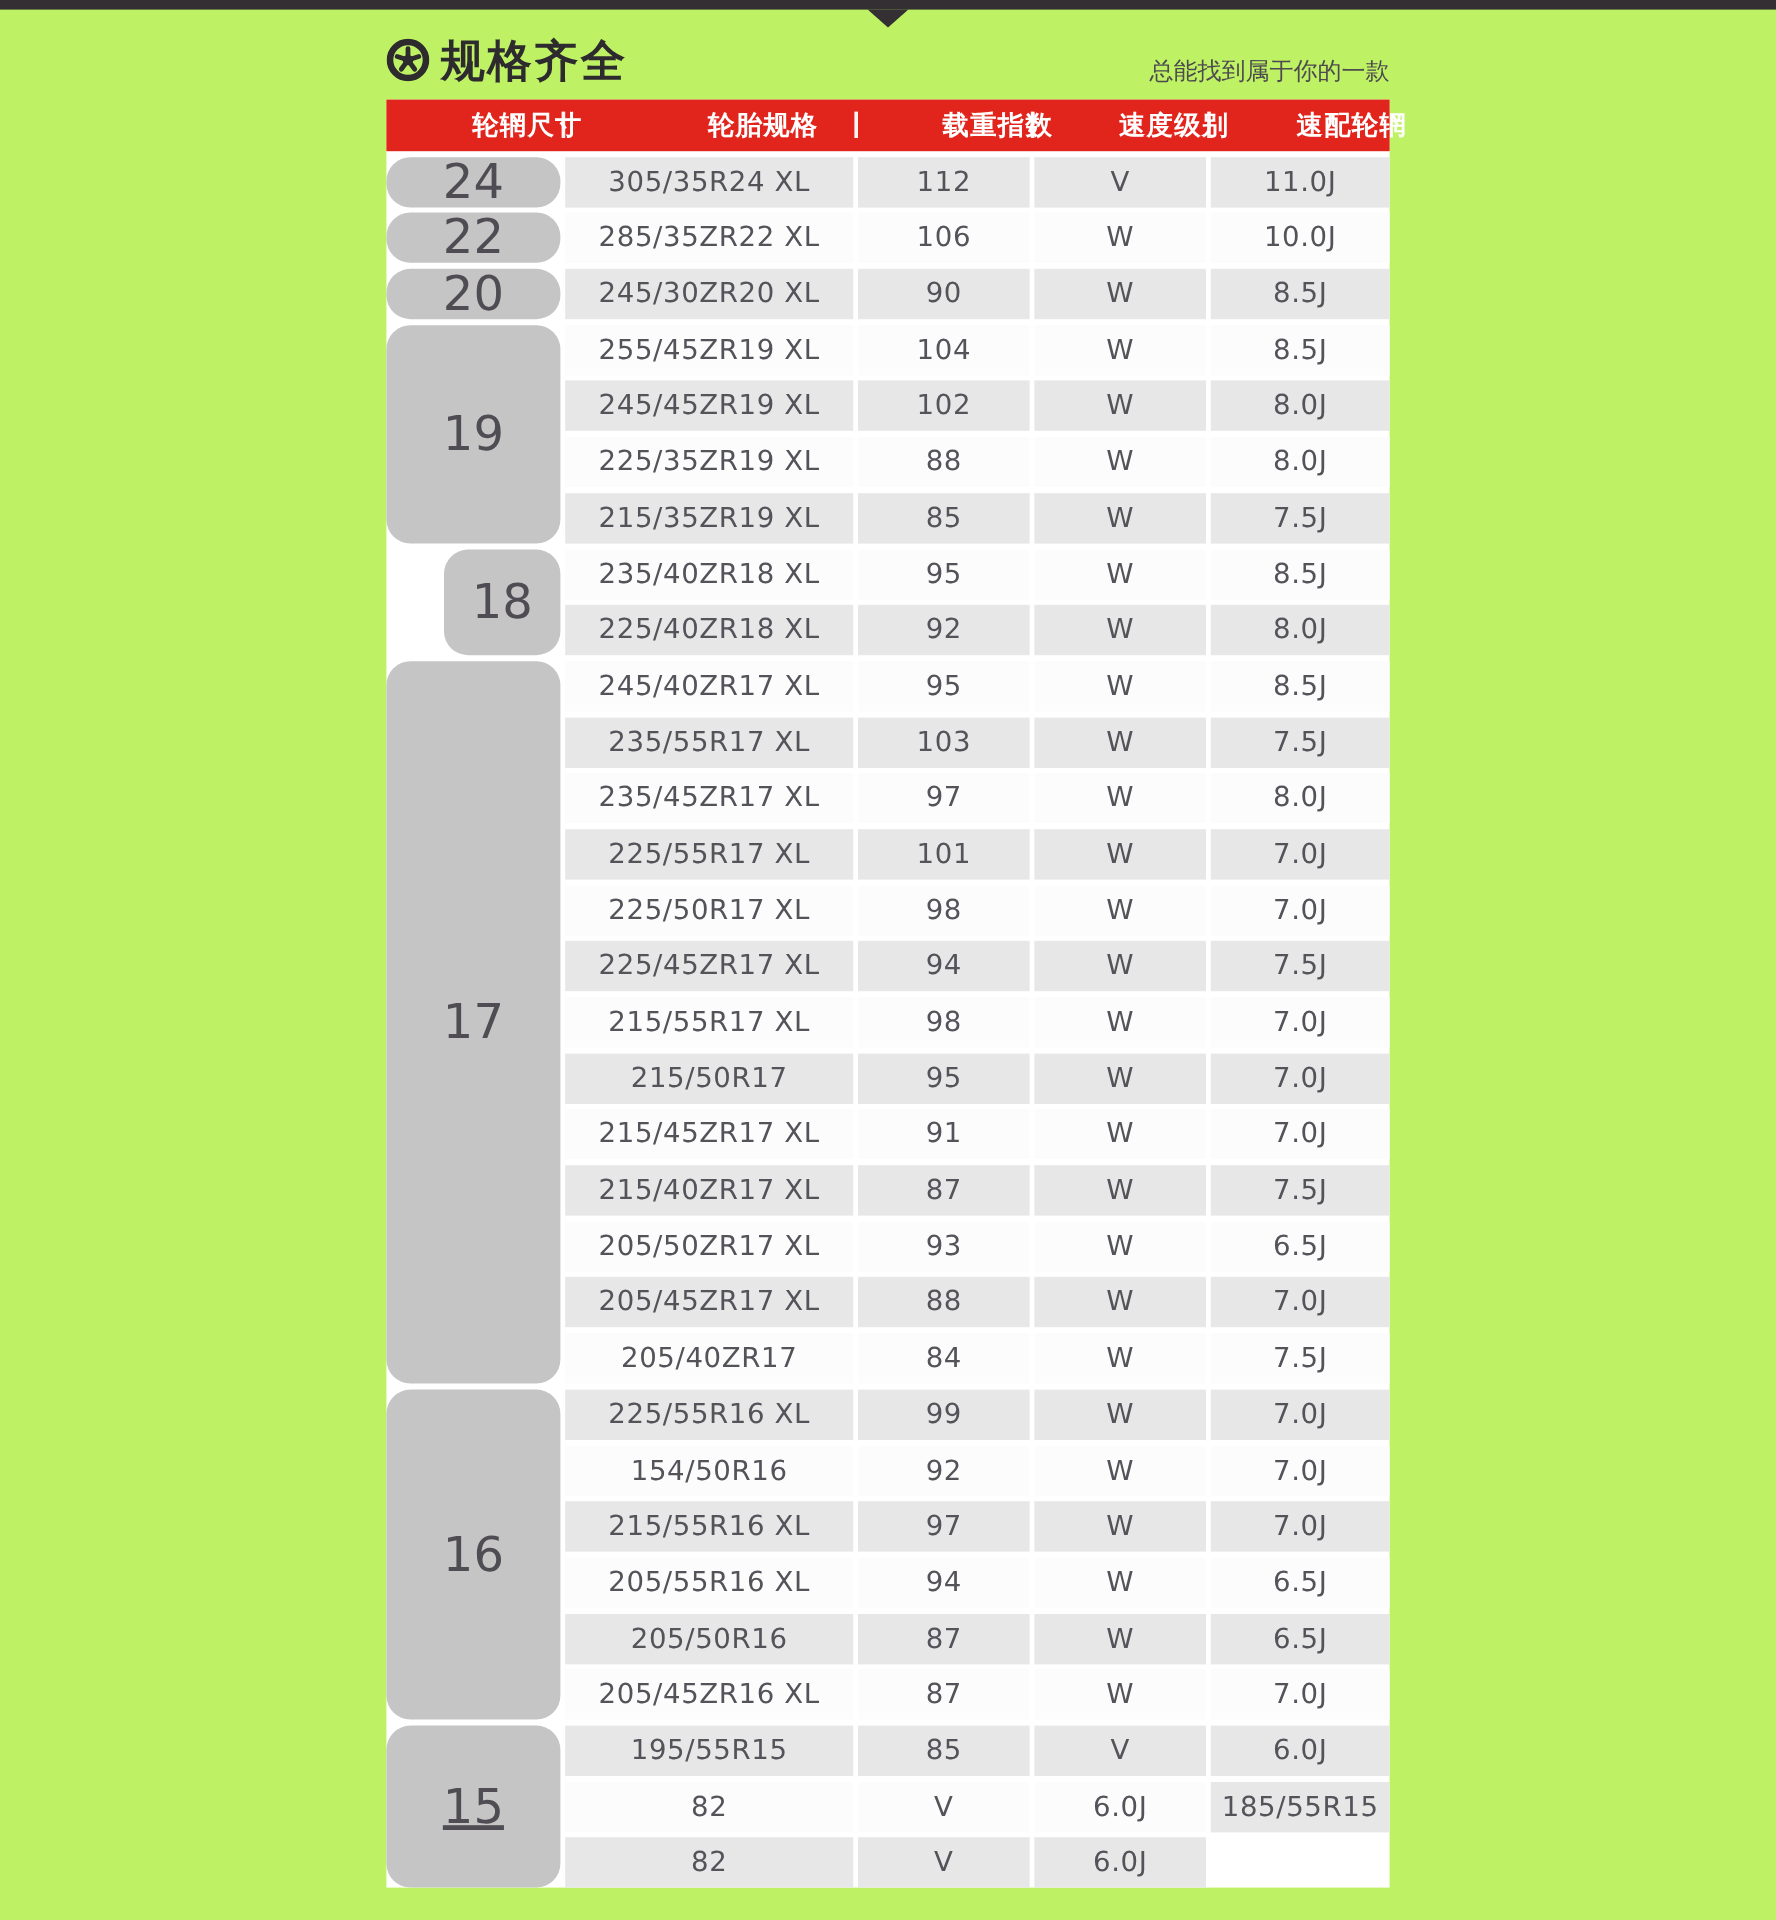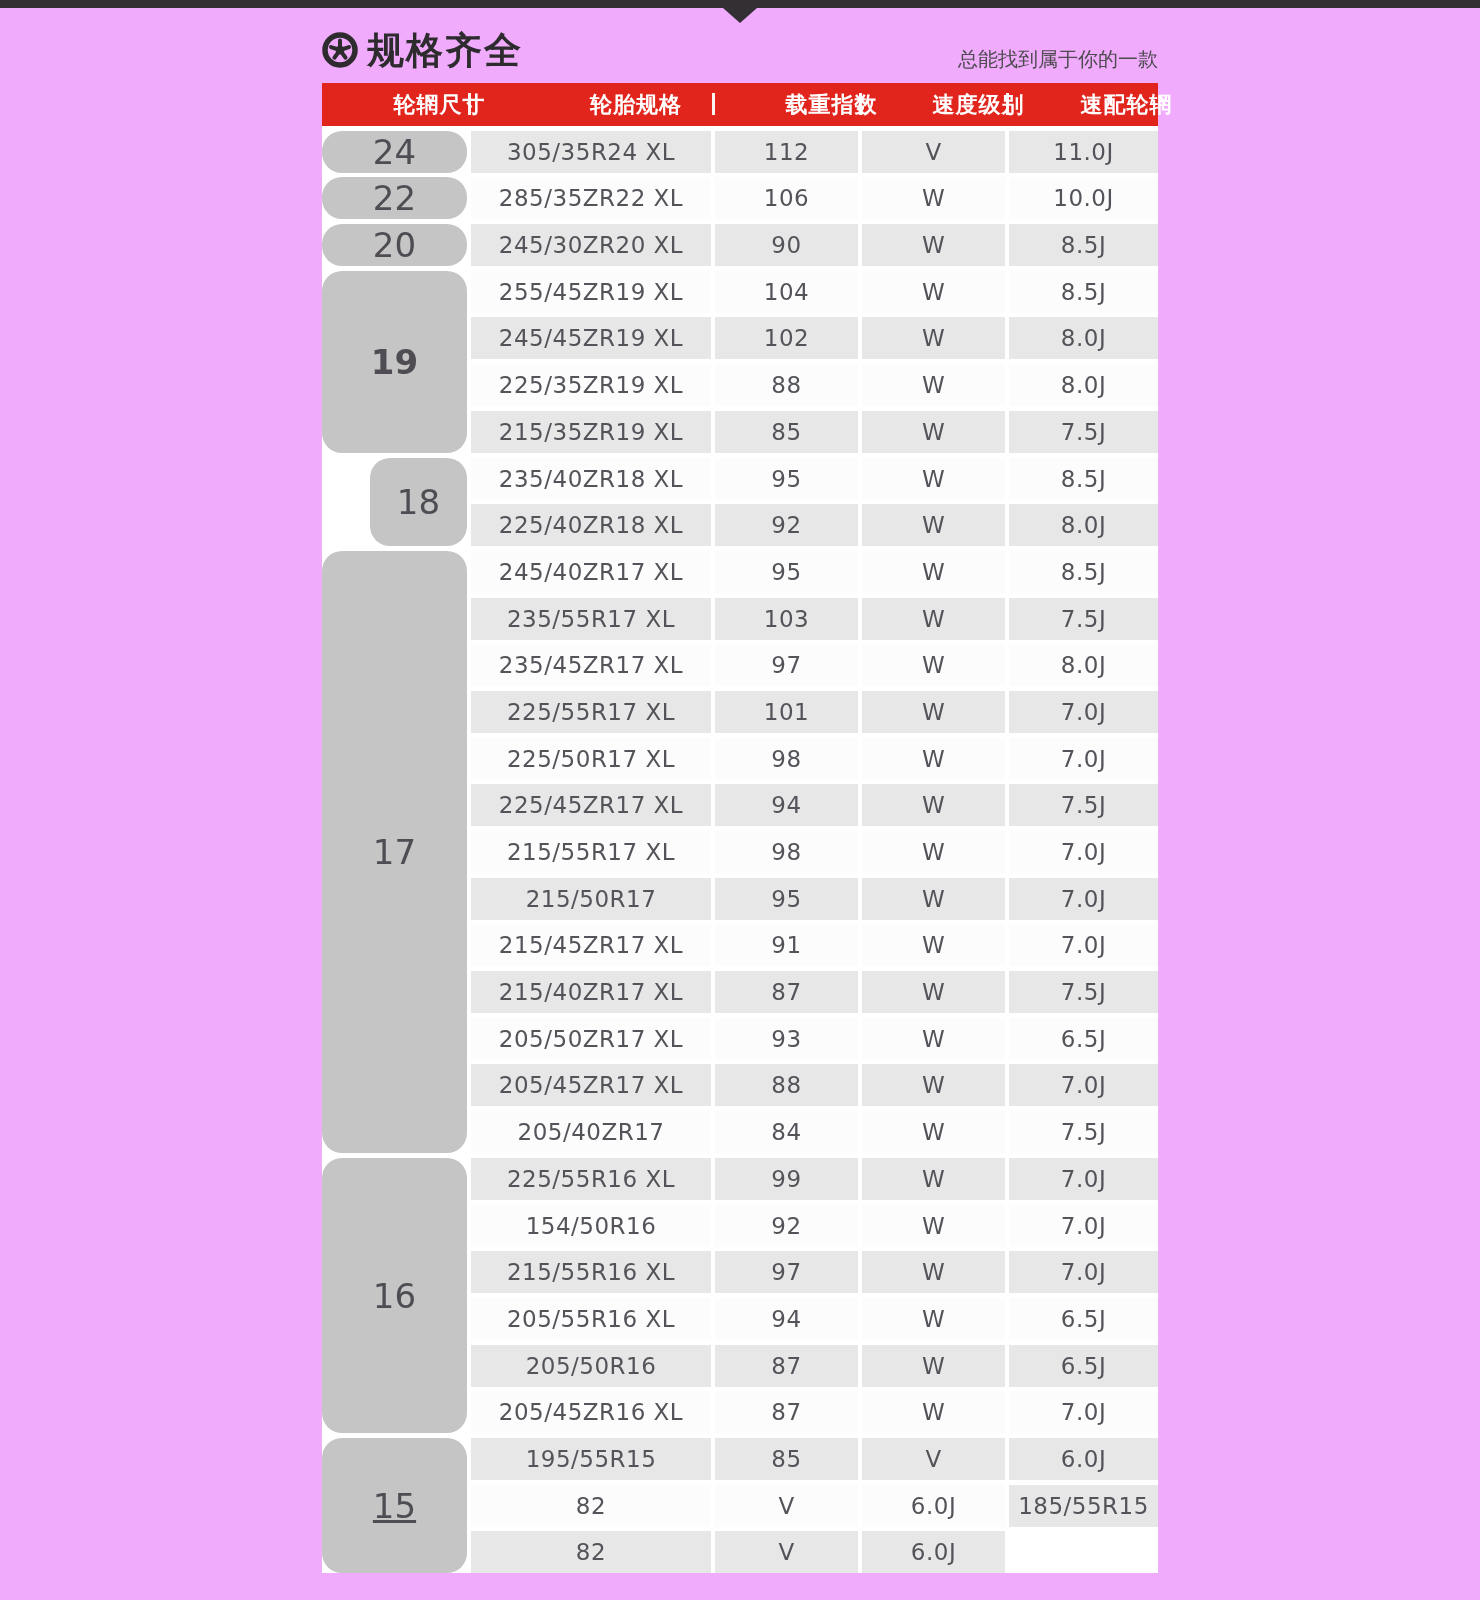--- a/index.html
+++ b/index.html
@@ -3,21 +3,21 @@
 <meta charset="utf-8">
 <style>
   html,body { margin:0; padding:0; }
   body {
     font-family: "DejaVu Sans", "Liberation Sans", sans-serif;
     background:#ffffff;
   }
   .page {
     position:relative;
     width:1480px; height:1600px;
-    background:#f0abfc;
+    background:#bef264;
     overflow:hidden;
   }
   
   .top-bar {
     position:absolute; left:0; top:0;
     width:100%; height:8px;
     background:var(--top-bar,#332f33);
   }
   .top-notch {
     position:absolute; top:8px; left:723px;
@@ -74,21 +74,21 @@
   }
   .hsep {
     position:absolute; top:10px;
     width:2.5px; height:22px;
     background:rgba(255,255,255,.95);
   }
   .rim-cell {
     grid-column:1;
     background:var(--rim-cell-bg,#c6c5c5);
     display:flex; align-items:center; justify-content:center;
-    font-size:34px; font-weight:500;
+    font-size:40px; font-weight:500;
     color:var(--rim-text,#4f4d53);
     border-radius:20px;
   }
   .cell {
     display:flex; align-items:center; justify-content:center;
     font-size:23px; font-weight:500;
     color:var(--cell-text,#55535a);
     letter-spacing:.5px;
   }
   .cell.gray  { background:var(--row-gray,#e8e7e7); }
@@ -141,21 +141,21 @@
       <div class="rim-cell" style="grid-row: span 1;">22</div>
       <div class="cell white">285/35ZR22 XL</div>
       <div class="cell white">106</div>
       <div class="cell white">W</div>
       <div class="cell white">10.0J</div>
       <div class="rim-cell" style="grid-row: span 1;">20</div>
       <div class="cell gray">245/30ZR20 XL</div>
       <div class="cell gray">90</div>
       <div class="cell gray">W</div>
       <div class="cell gray">8.5J</div>
-      <div class="rim-cell" style="grid-row: span 4; font-weight: bold;">19</div>
+      <div class="rim-cell" style="grid-row: span 4;">19</div>
       <div class="cell white">255/45ZR19 XL</div>
       <div class="cell white">104</div>
       <div class="cell white">W</div>
       <div class="cell white">8.5J</div>
       <div class="cell gray">245/45ZR19 XL</div>
       <div class="cell gray">102</div>
       <div class="cell gray">W</div>
       <div class="cell gray">8.0J</div>
       <div class="cell white">225/35ZR19 XL</div>
       <div class="cell white">88</div>

